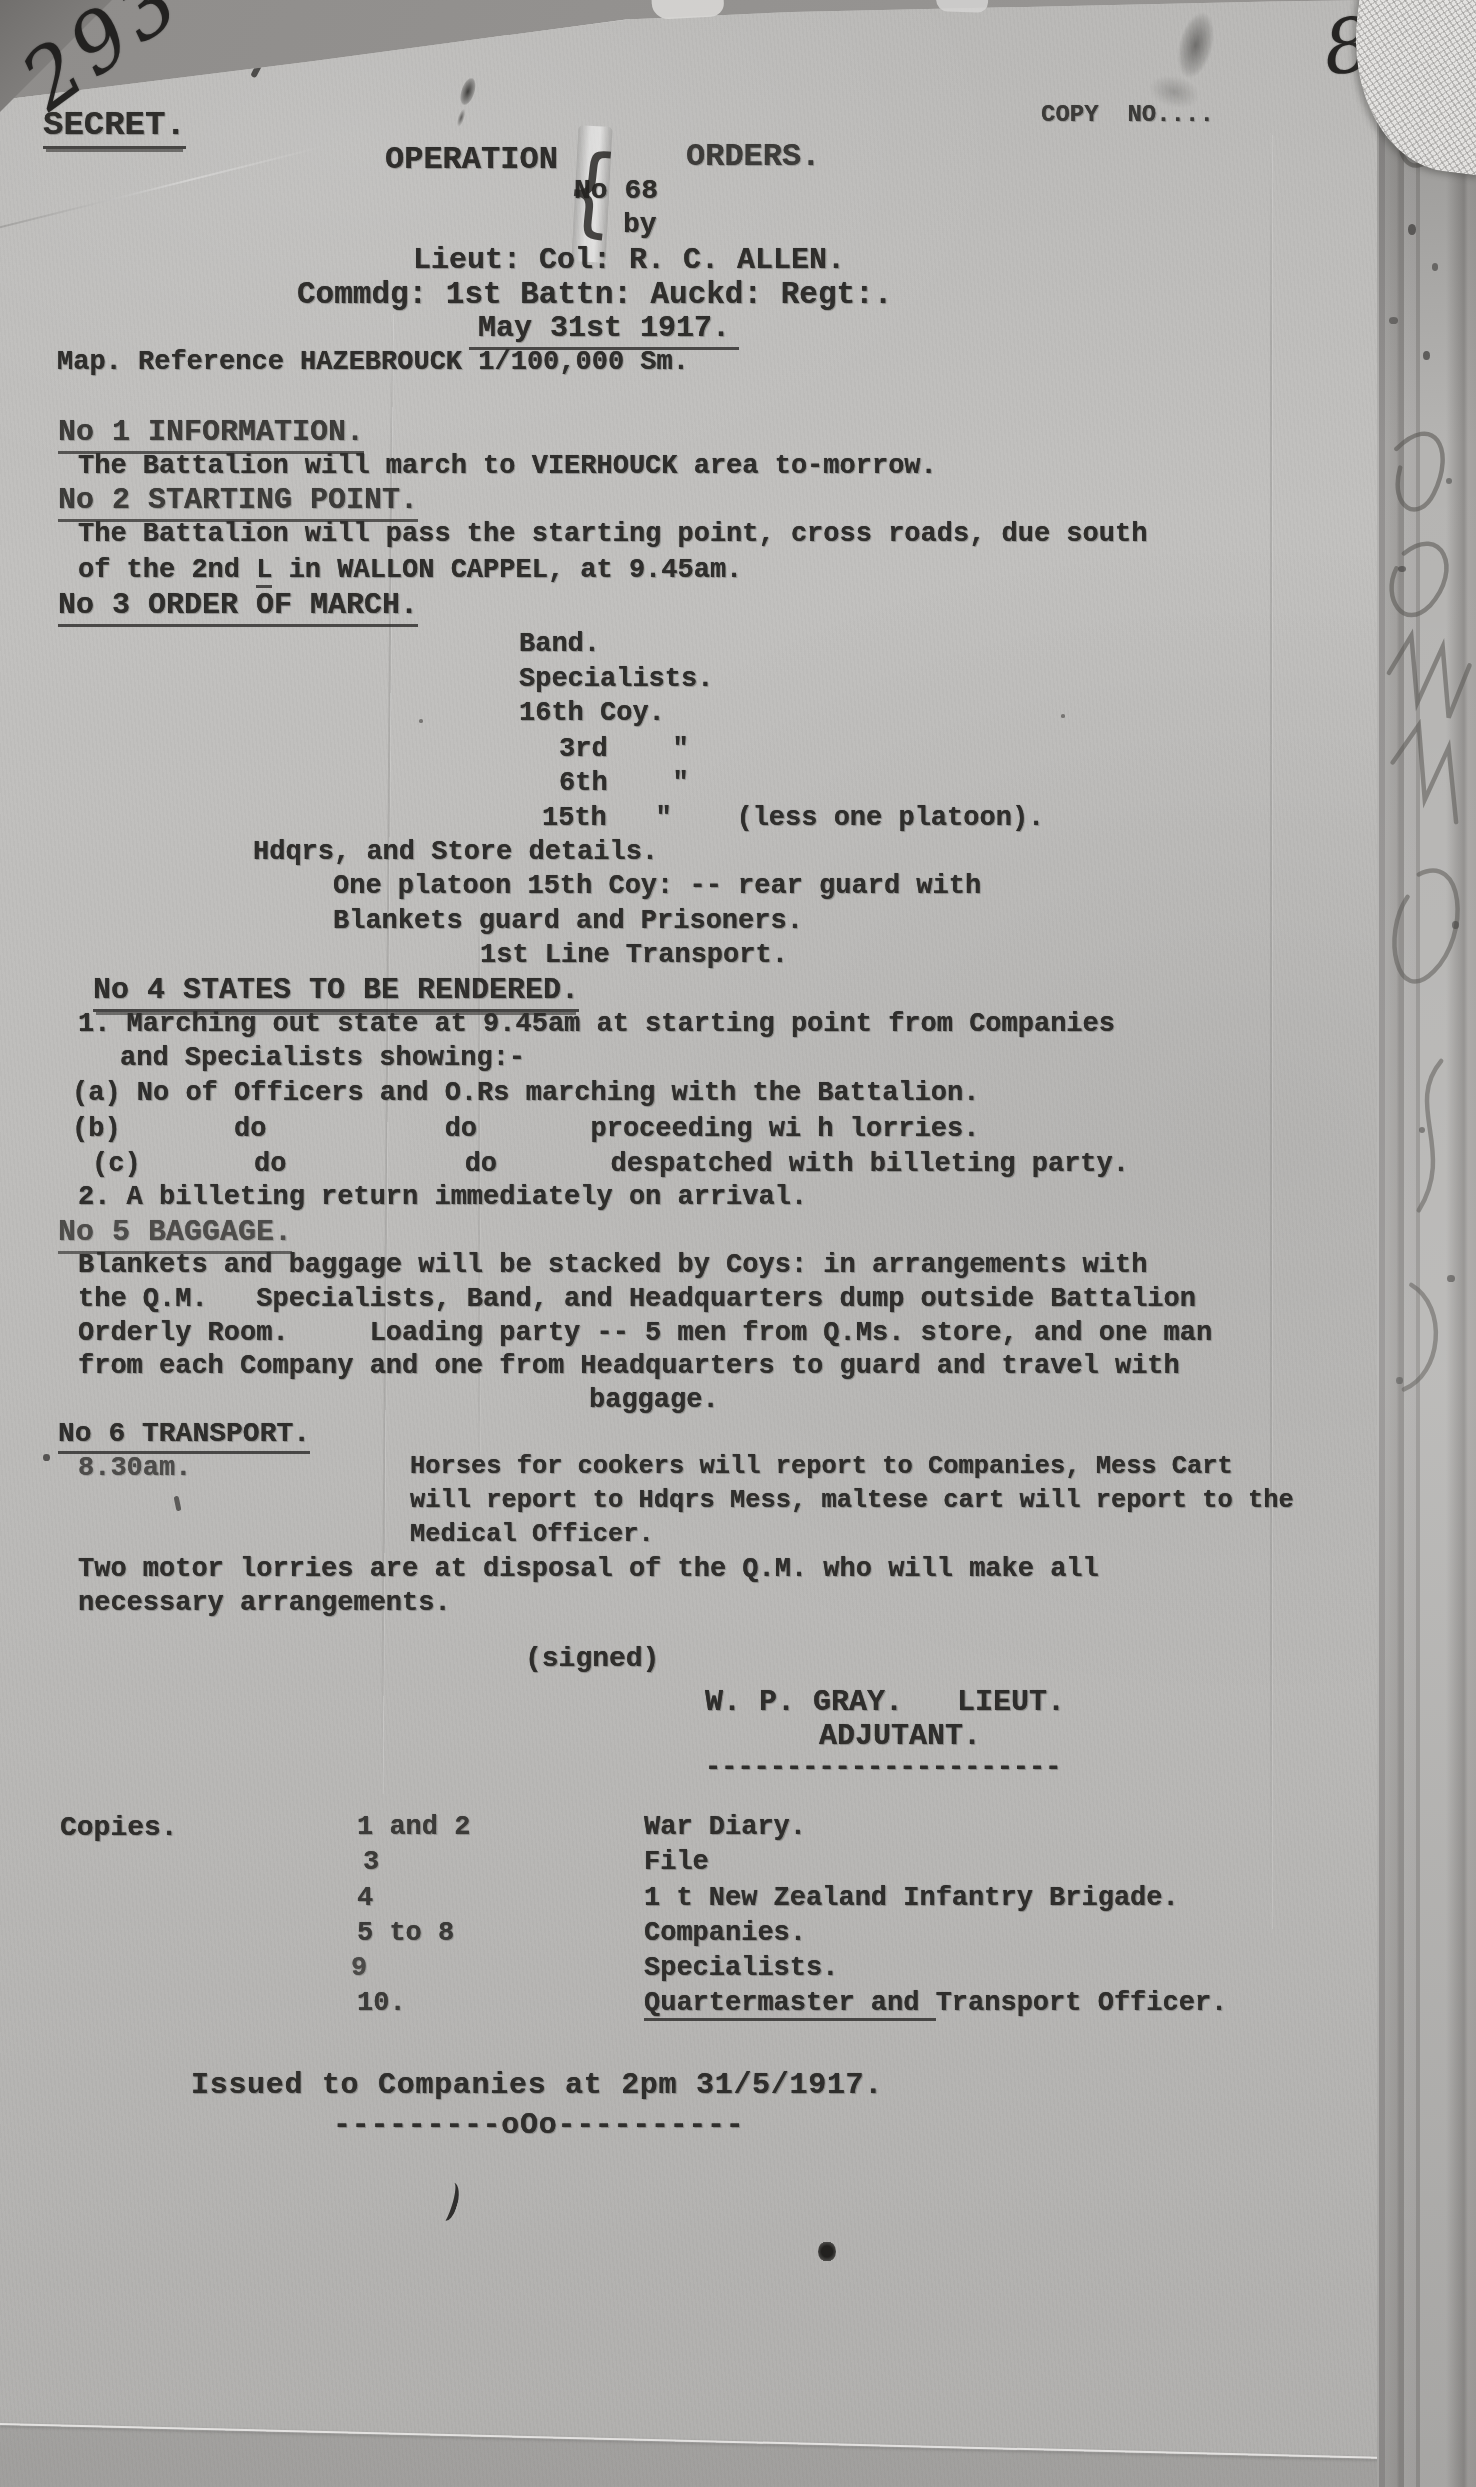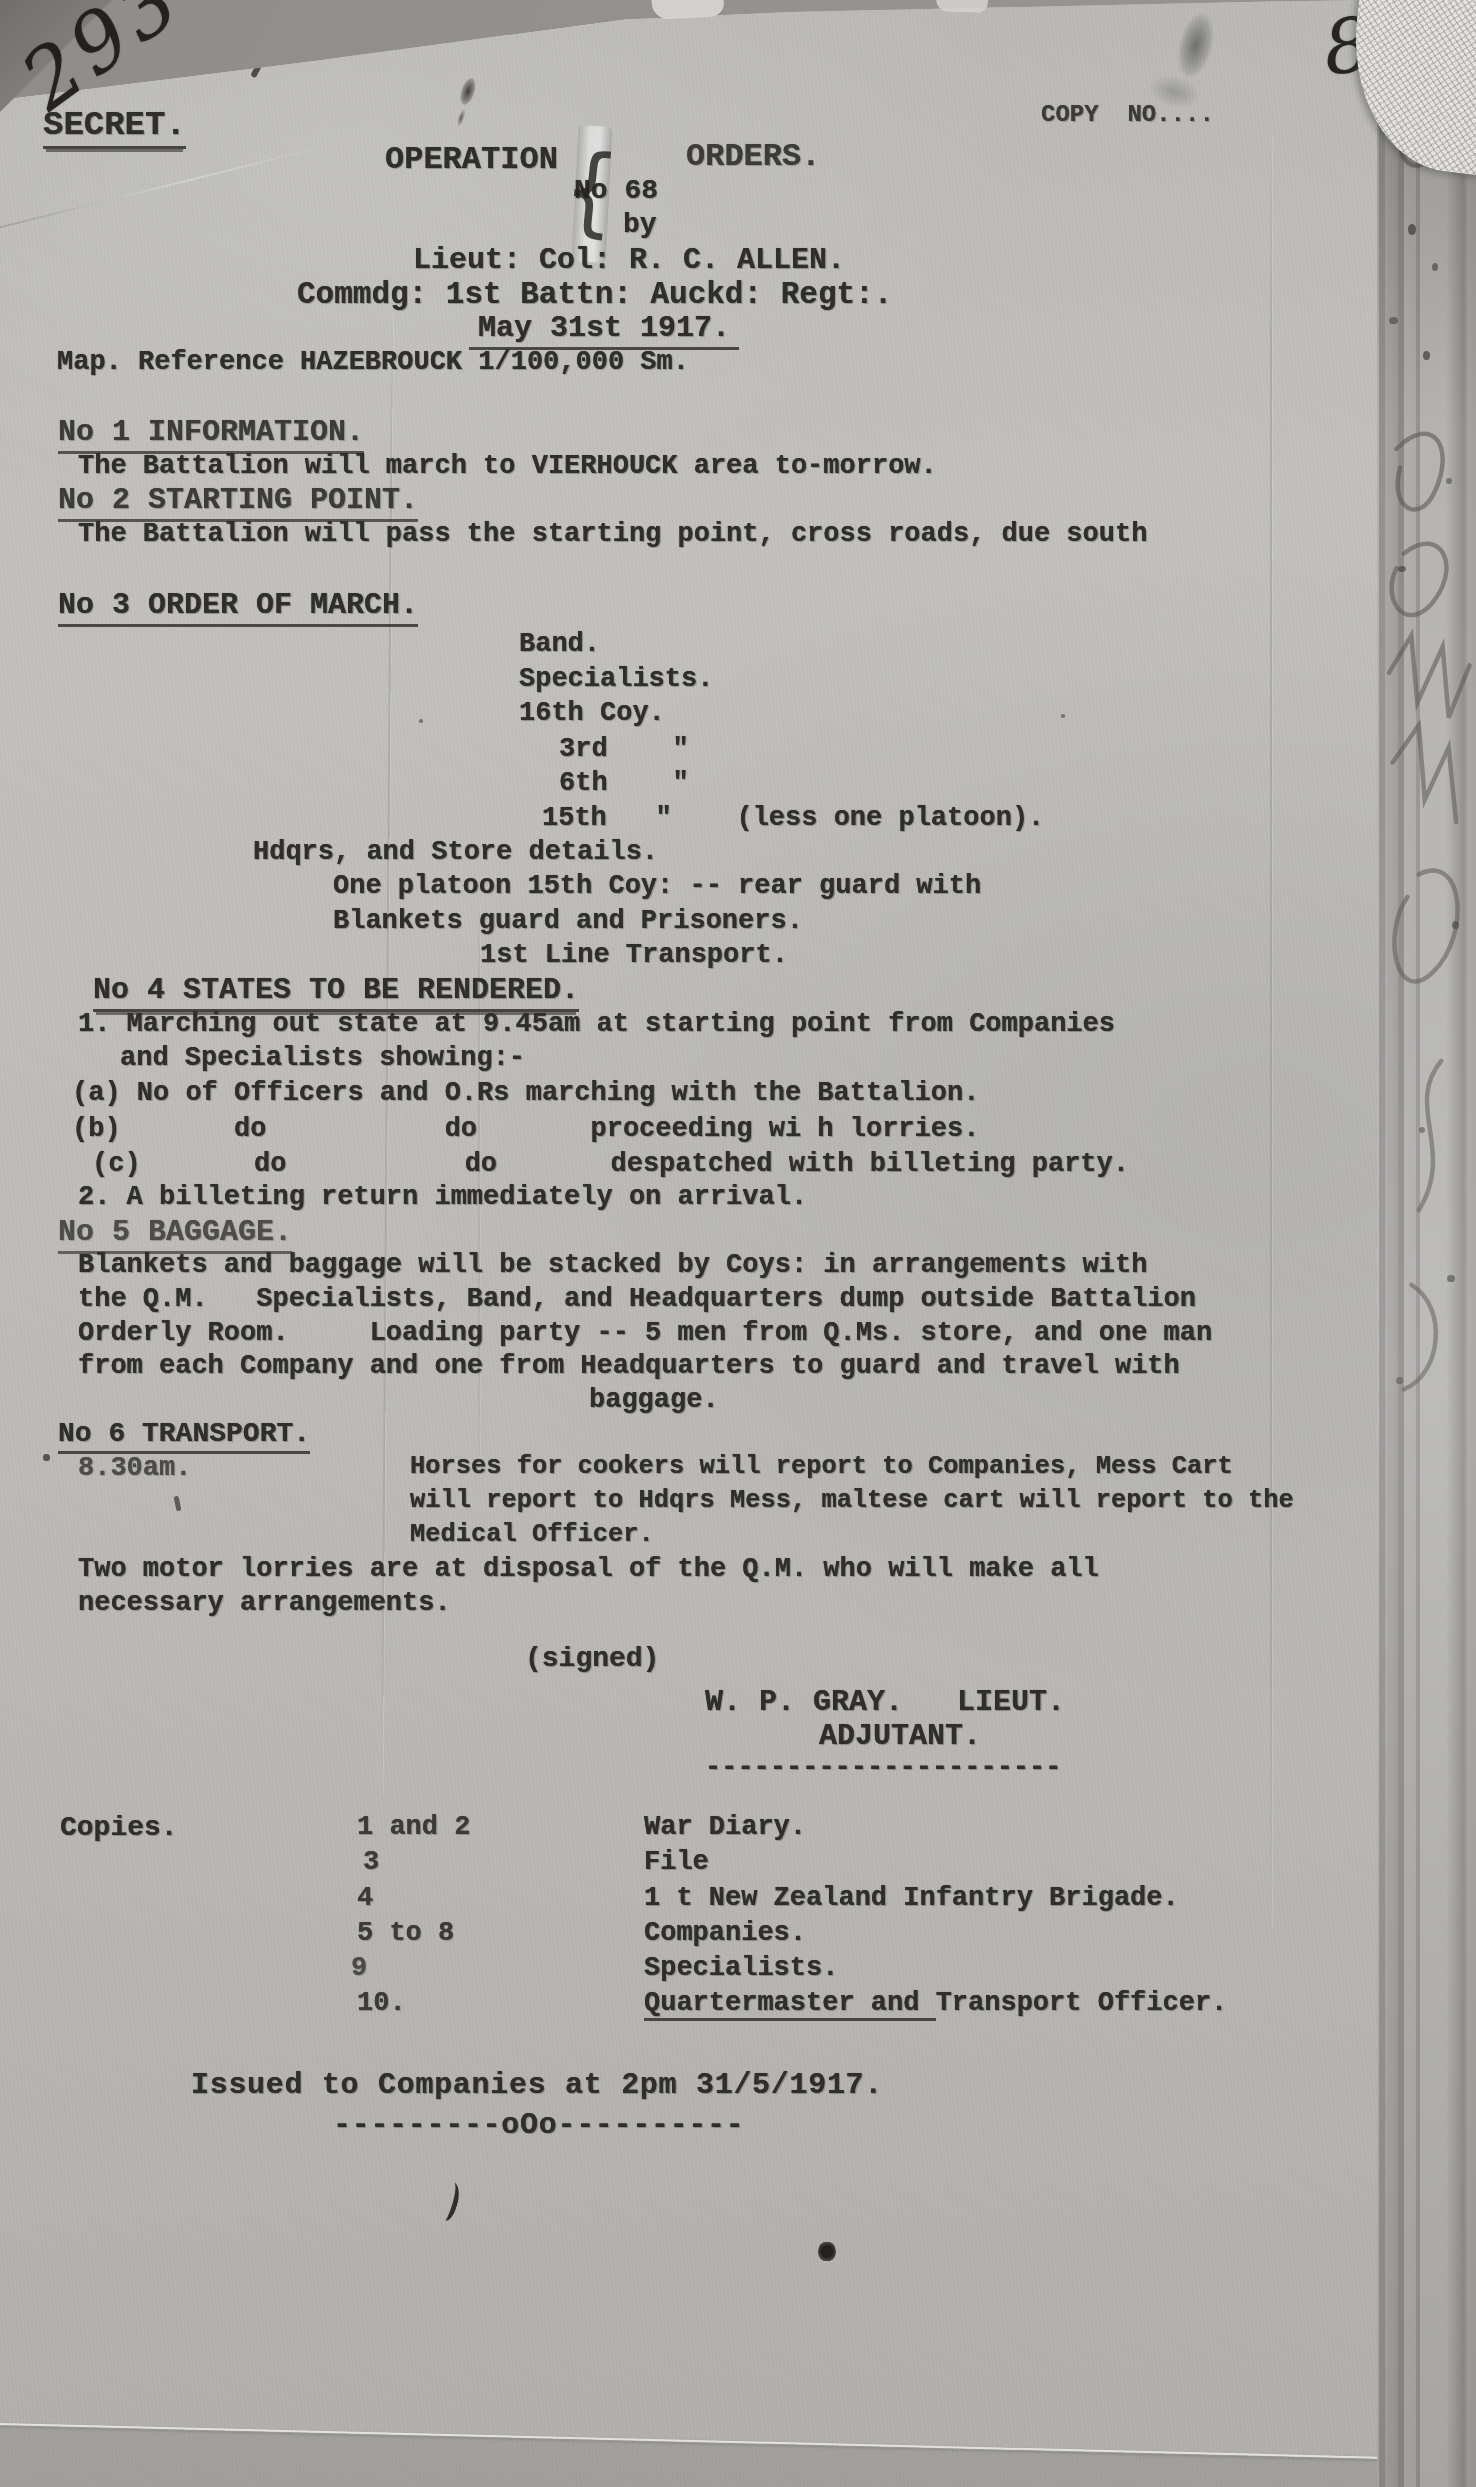--- a/index.html
+++ b/index.html
@@ -143,20 +143,21 @@
     <div class="t" style="left:413px;top:244px;font-size:30px;">Lieut: Col: R. C. ALLEN.</div>
     <div class="t" style="left:297px;top:278px;font-size:31px;">Commdg: 1st Battn: Auckd: Regt:.</div>
     <div class="t u" style="left:469px;top:312px;font-size:30px;padding:0 9px 1.5px 9px;">May 31st 1917.</div>
     <div class="t" style="left:57px;top:347px;">Map. Reference HAZEBROUCK 1/100,000 Sm.</div>
 
     <div class="t u f1" style="left:58px;top:416px;font-size:30px;">No 1 INFORMATION.</div>
     <div class="t" style="left:78px;top:451px;">The Battalion will march to VIERHOUCK area to-morrow.</div>
 
     <div class="t u f1" style="left:58px;top:484px;font-size:30px;">No 2 STARTING POINT.</div>
     <div class="t" style="left:78px;top:519px;">The Battalion will pass the starting point, cross roads, due south</div>
+    <div class="t" style="left:78px;top:555px;"><span>of the 2nd </span><span class="us">L</span><span> in WALLON CAPPEL, at 9.45am.</span></div>
 
     <div class="t u" style="left:58px;top:589px;font-size:30px;">No 3 ORDER OF MARCH.</div>
     <div class="t" style="left:519px;top:629px;">Band.</div>
     <div class="t" style="left:519px;top:664px;">Specialists.</div>
     <div class="t" style="left:519px;top:698px;">16th Coy.</div>
     <div class="t" style="left:559px;top:734px;">3rd    "</div>
     <div class="t" style="left:559px;top:768px;">6th    "</div>
     <div class="t" style="left:542px;top:803px;">15th   "    (less one platoon).</div>
     <div class="t" style="left:253px;top:837px;">Hdqrs, and Store details.</div>
     <div class="t" style="left:333px;top:871px;">One platoon 15th Coy: -- rear guard with</div>

